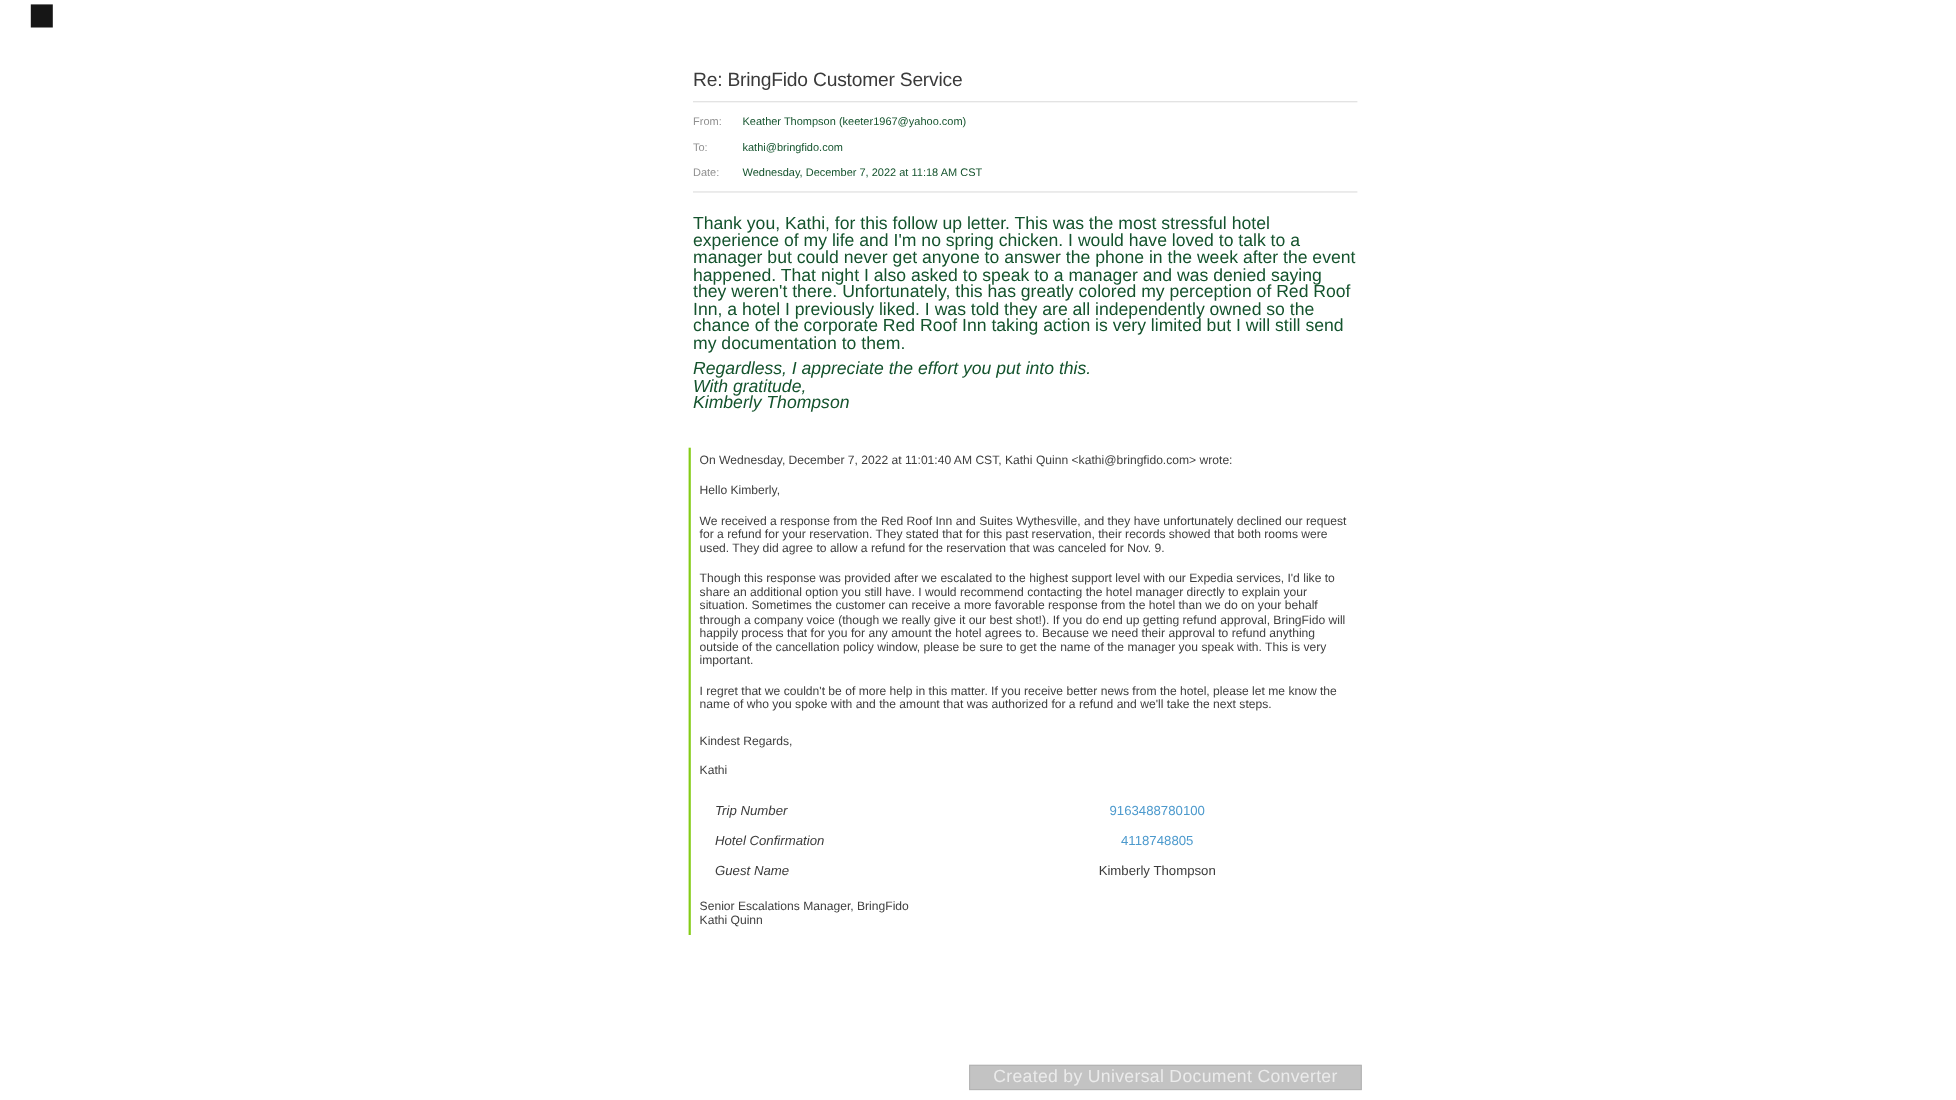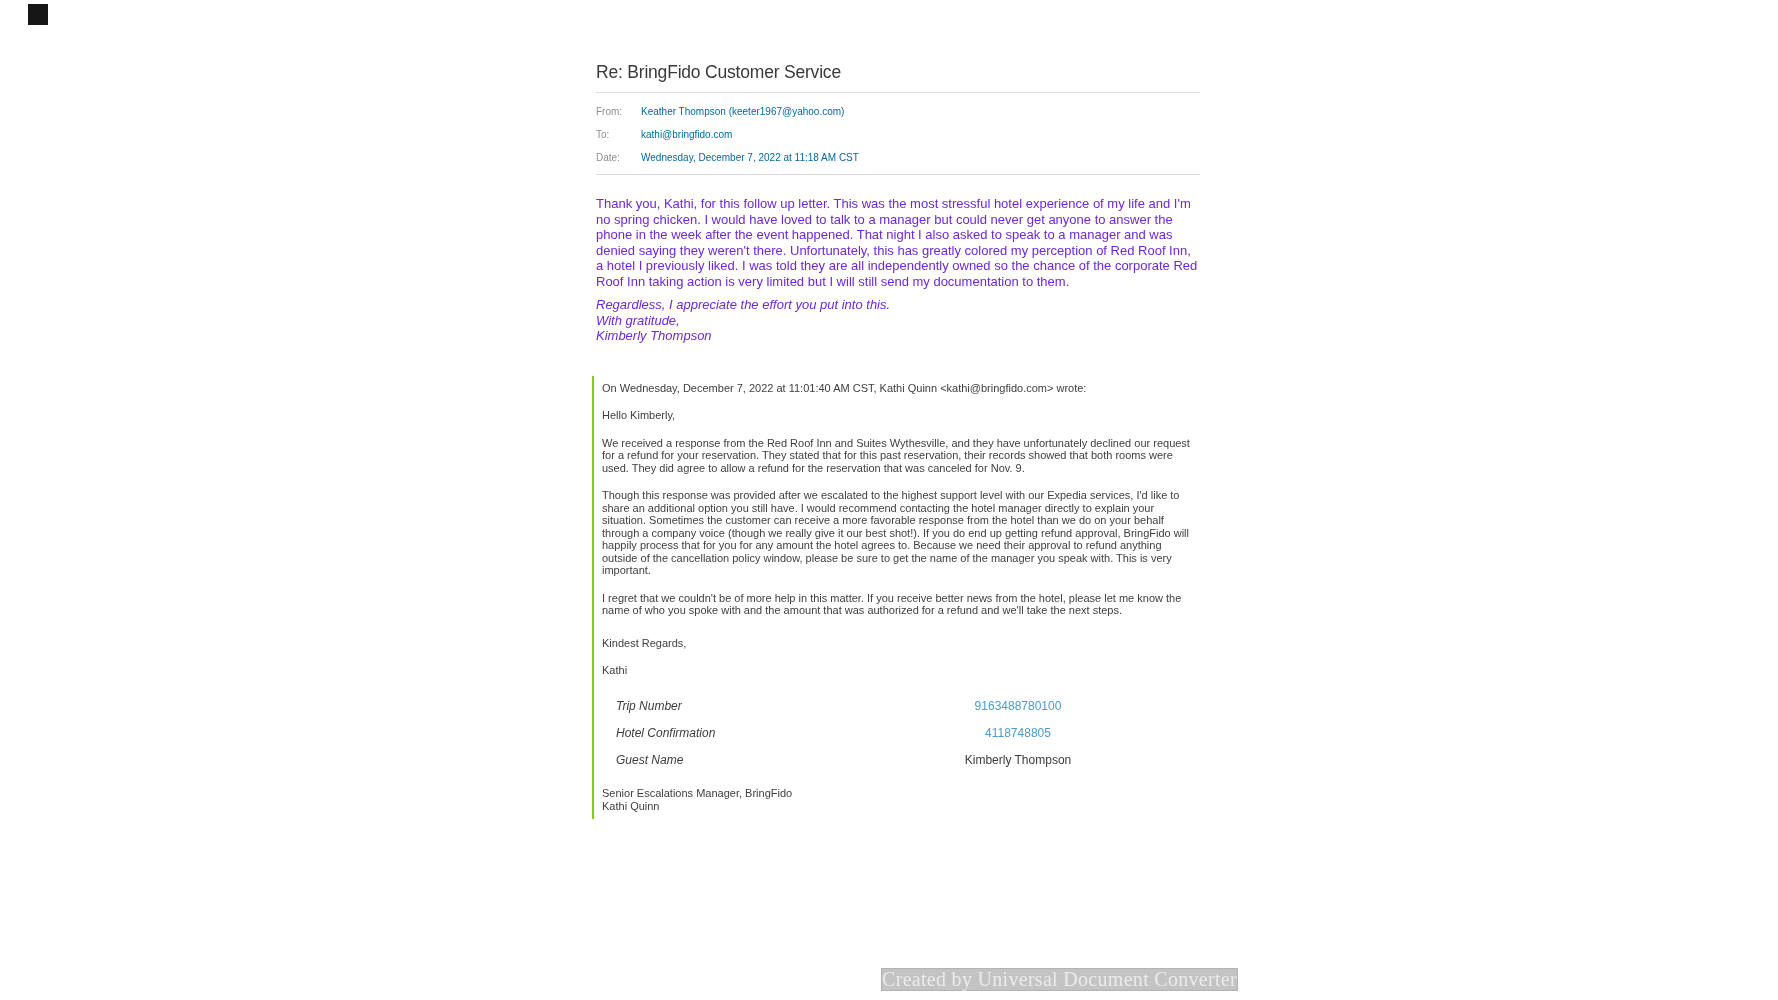--- a/index.html
+++ b/index.html
@@ -3,55 +3,55 @@
 <meta charset="utf-8">
 <style>
   * { margin:0; padding:0; box-sizing:border-box; }
   html,body { width:1778px; height:1000px; background:#ffffff; overflow:hidden;
               font-family:"Liberation Sans", sans-serif; }
   .page { position:relative; width:1778px; height:1000px; background:#ffffff; }
 
   .corner-mark { position:absolute; left:28px; top:4px; width:20px; height:21px;
                  background:#161616; }
 
-  .doc { position:absolute; left:596px; top:61px; width:604px; color:#3d3d3d; }
+  .doc { position:absolute; left:630px; top:61px; width:604px; color:#3d3d3d; }
 
   .subject { font-size:17.5px; font-weight:normal; color:#3a3a3a; line-height:22px;
              letter-spacing:-0.2px; margin-bottom:9px; }
 
   hr.rule { border:none; border-top:1px solid #dcdcdc; height:0; }
 
   .headers { margin-top:12px; }
   .hdr-row { display:flex; font-size:10px; line-height:13px; margin-bottom:10px; }
   .hdr-label { width:45px; color:#8f8f8f; flex:none; }
-  .hdr-value { color:#0369a1; }
+  .hdr-value { color:#14532d; }
 
   .rule2 { margin-top:3px; }
 
-  .body-text { font-size:13px; line-height:15.5px; color:#6d28d9; }
+  .body-text { font-size:16px; line-height:15.5px; color:#14532d; }
   .para1 { margin-top:21px; }
   .signoff { margin-top:8px;font-style:italic; }
   .signoff div { line-height:15.5px; }
 
   .quote { margin-top:32px; margin-left:-4px; border-left:2px solid #84cc16;
            padding:6px 0 6px 8px; font-size:11px; line-height:12.5px; color:#404040; }
   .quote p { margin-top:15px; }
   .quote p.attribution { margin-top:0; }
   .quote p.regards { margin-top:20px; }
 
   .details { margin:16px 0 0 14px; border-collapse:collapse; width:584px; }
   .details td { height:27px; vertical-align:middle; font-size:12px; color:#3c3c3c; padding:0; }
   .details td.lbl { width:220px; text-align:left;font-style:italic; }
   .details td.val { text-align:center; }
   .details a.linkval { text-decoration:none; }
 
   .quote-signature { margin-top:13px; line-height:13px; }
 
   .watermark { position:absolute; left:881px; top:968px; width:357px; height:23px;
-               text-align:center; font-family:Liberation Serif, serif; font-size:20px;
+               text-align:center; font-family:Liberation Sans, sans-serif; font-size:16px;
                line-height:21px; letter-spacing:0.3px; }
 </style>
 </head>
 <body>
 
 <div class="page">
 
   <div class="corner-mark"></div>
 
   <div class="doc">

